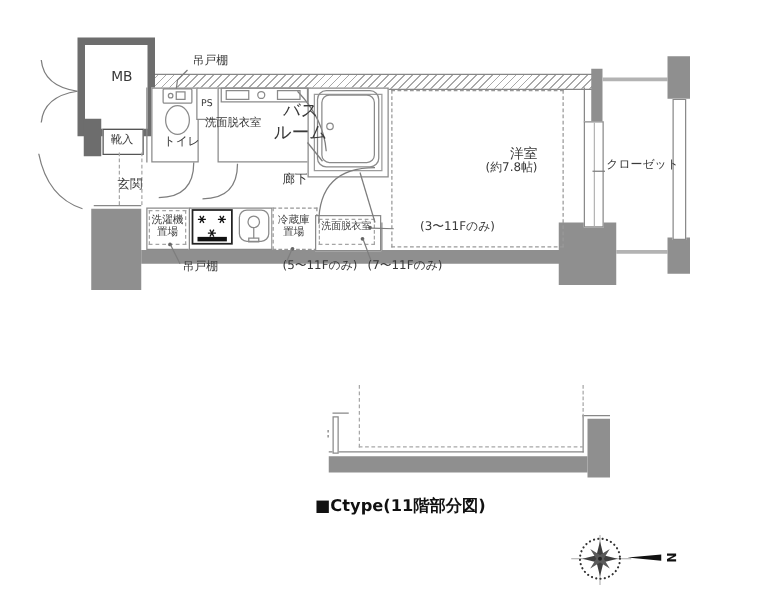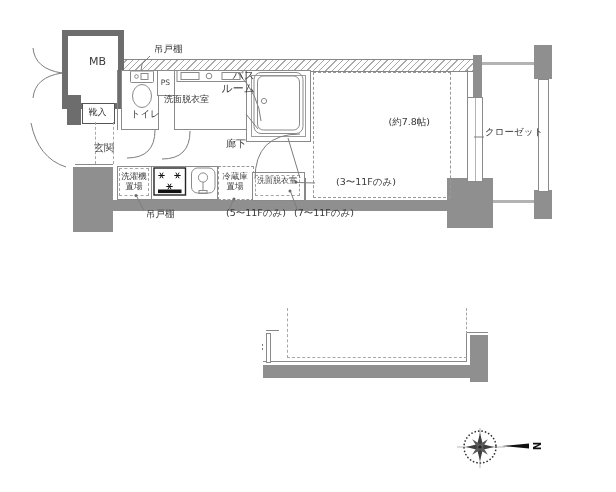--- a/index.html
+++ b/index.html
@@ -165,37 +165,39 @@
       <text x="536" y="446" font-size="10" font-weight="bold" fill="#111" text-anchor="middle" dominant-baseline="middle" transform="rotate(90 536 446)">N</text>
     </g>
   </svg>
 
   <div class="lbl ctr" style="left:68px;top:55px;width:38px;font-size:11px;">MB</div>
   <div class="lbl flexc" style="left:82px;top:103px;width:31px;height:19px;font-size:9px;">靴入</div>
   <div class="lbl ctr" style="left:80px;top:142px;width:34px;font-size:10px;">玄関</div>
   <div class="lbl ctr" style="left:122px;top:108px;width:38px;font-size:9.5px;">トイレ</div>
   <div class="lbl flexc" style="left:157px;top:70px;width:17px;height:24px;font-size:7.5px;">PS</div>
   <div class="lbl ctr" style="left:159px;top:94px;width:50px;font-size:9px;">洗面脱衣室</div>
-  <div class="lbl ctr" style="left:219px;top:69px;width:36px;font-size:11px;">
+  <div class="lbl ctr" style="left:219px;top:81px;width:36px;font-size:14px;">
     <span style="display:block;">バス</span>
     <span style="display:block;">ルーム</span>
   </div>
   <div class="lbl ctr" style="left:218px;top:138px;width:28px;font-size:10px;">廊下</div>
   <div class="lbl flexc" style="left:117px;top:166px;width:34px;height:32px;font-size:8.5px;line-height:1.15;">
     <span>洗濯機</span>
     <span>置場</span>
   </div>
   <div class="lbl flexc" style="left:218px;top:166px;width:34px;height:32px;font-size:8.5px;line-height:1.15;">
     <span>冷蔵庫</span>
     <span>置場</span>
   </div>
   <div class="lbl ctr" style="left:253px;top:176px;width:44px;font-size:8px;">洗面脱衣室</div>
   <div class="lbl ctr" style="left:330px;top:116px;width:100px;">
+    <span style="display:block;font-size:11px;">洋室</span>
     <span style="display:block;font-size:9.5px;">(約7.8帖)</span>
   </div>
   <div class="lbl" style="left:485px;top:126px;font-size:9.5px;">クローゼット</div>
   <div class="lbl" style="left:154px;top:43px;font-size:9.5px;">吊戸棚</div>
   <div class="lbl" style="left:146px;top:208px;font-size:9.5px;">吊戸棚</div>
   <div class="lbl" style="left:336px;top:176px;font-size:9.5px;">(3〜11Fのみ)</div>
   <div class="lbl" style="left:226px;top:207px;font-size:9.5px;">(5〜11Fのみ)</div>
   <div class="lbl" style="left:294px;top:207px;font-size:9.5px;">(7〜11Fのみ)</div>
 
+  <div class="caption" style="left:252px;top:396px;">■Ctype(11階部分図)</div>
 </div>
 
 </body></html>

